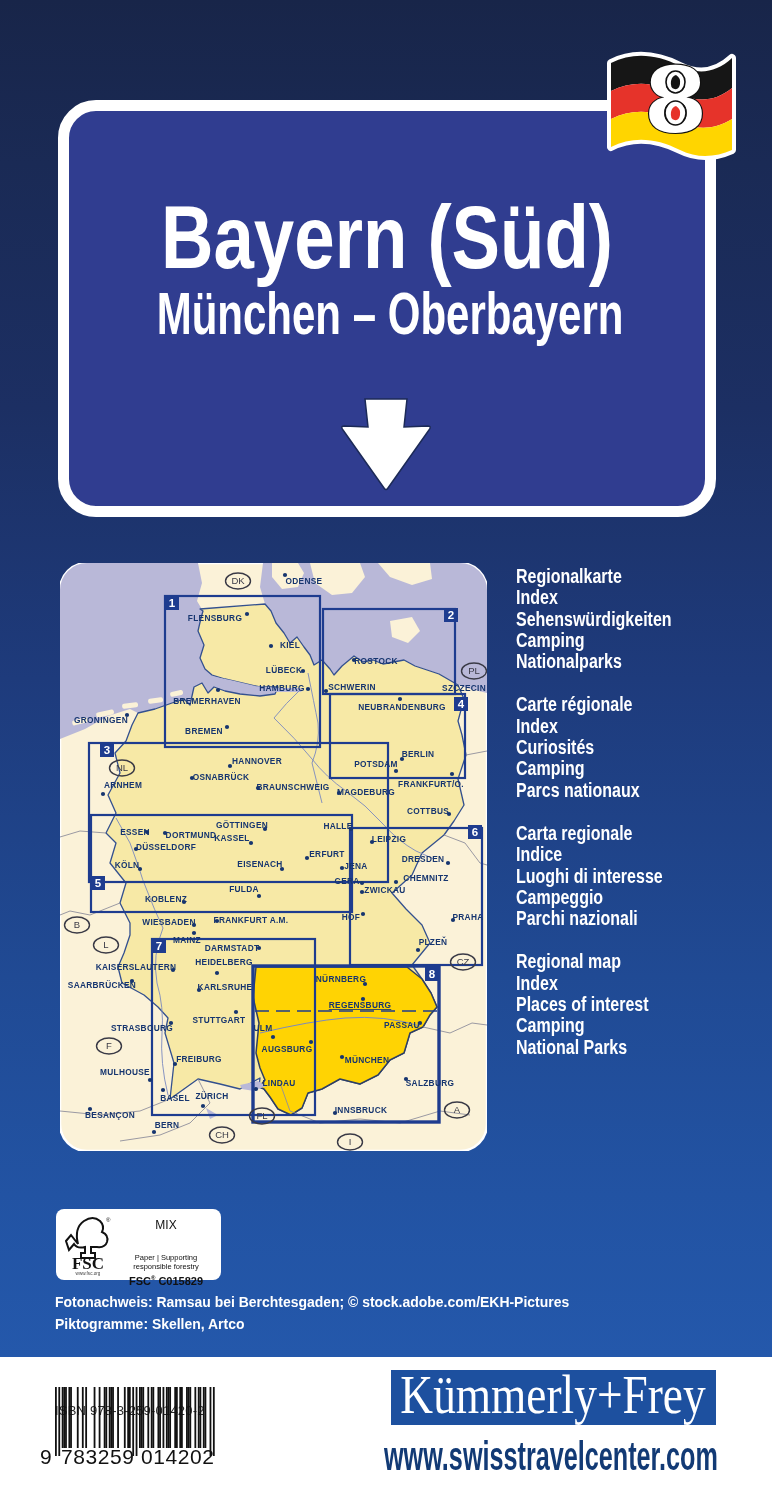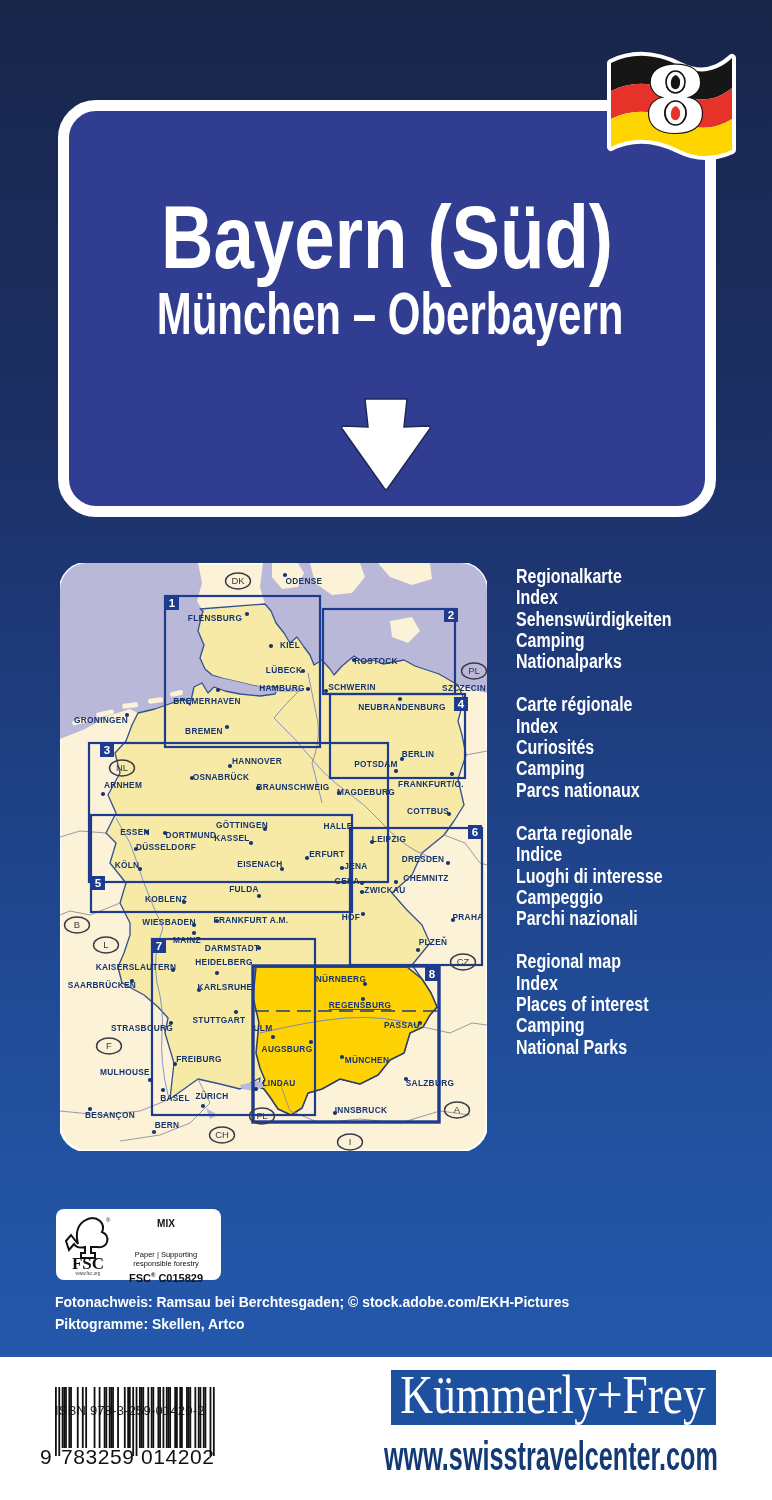--- a/index.html
+++ b/index.html
@@ -563,21 +563,21 @@
 <div class="abs" style="left:56px;top:1209px;width:165px;height:71px;background:#fff;border-radius:8px;"></div>
 
 <svg class="abs" style="left:62px;top:1212px" width="52" height="64" viewBox="0 0 52 64">
 <path d="M4,29 L9,23 L16,32 Q12,16 22,9 Q31,3 38,9 Q43,14 40,20 Q47,23 45,30 Q43,36 35,35 L29,35 L29,41 L33,41 L33,46 L19,46 L19,41 L23,41 L23,35 Q15,37 12,32 L7,38 Z" fill="none" stroke="#111" stroke-width="2"></path>
 <text x="26" y="57" text-anchor="middle" font-family="Liberation Serif" font-size="17" font-weight="bold" fill="#111">FSC</text>
 <text x="26" y="63" text-anchor="middle" font-family="Liberation Sans" font-size="4.6" fill="#444">www.fsc.org</text>
 <text x="44" y="10" font-family="Liberation Sans" font-size="6" fill="#111">®</text>
 </svg>
 
 <div class="abs" style="left:120px;top:1218px;width:92px;text-align:center;color:#111;">
-<div style="font-size:10px;font-weight:bold">MIX</div>
+<div style="font-size:12px;font-weight:normal">MIX</div>
 <div style="font-size:7.5px;margin-top:22px;line-height:8.5px">Paper | Supporting<br>responsible forestry</div>
 <div style="font-size:11px;font-weight:bold;margin-top:4px">FSC<sup style="font-size:6px">®</sup> C015829</div>
 </div>
 
 <div class="abs" style="left:55px;top:1291px;color:#fff;font-weight:bold;font-size:15px;line-height:22px;transform:scaleX(0.93);transform-origin:0 0;white-space:nowrap;">Fotonachweis: Ramsau bei Berchtesgaden; © stock.adobe.com/EKH-Pictures<br>Piktogramme: Skellen, Artco</div>
 
 <div class="abs" style="left:55px;top:1366px;color:#2b2b2b;font-size:13px;letter-spacing:0.2px;margin-top:37px;">ISBN 978-3-259-01420-2</div>
 
 <svg class="abs" style="left:35px;top:1387px" width="205" height="80" viewBox="-20 0 205 80">
 <g fill="#111111">

